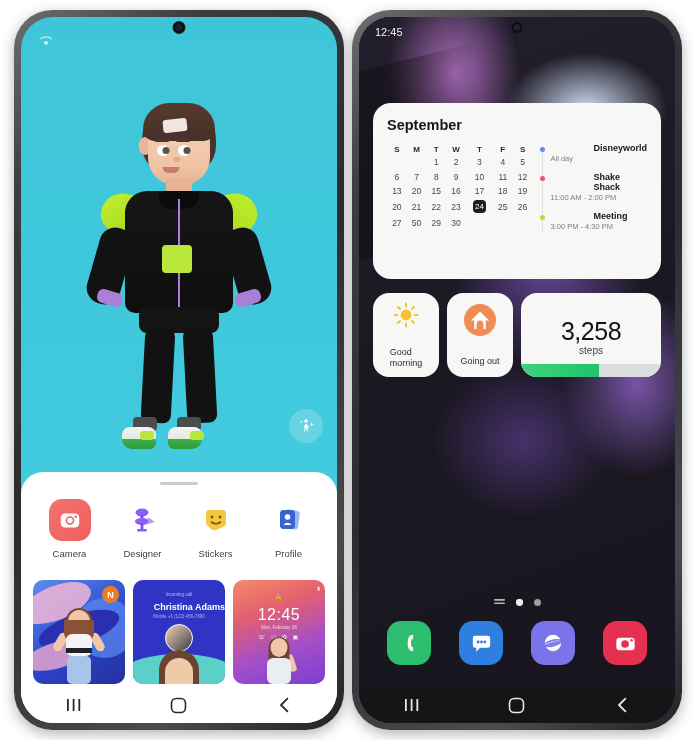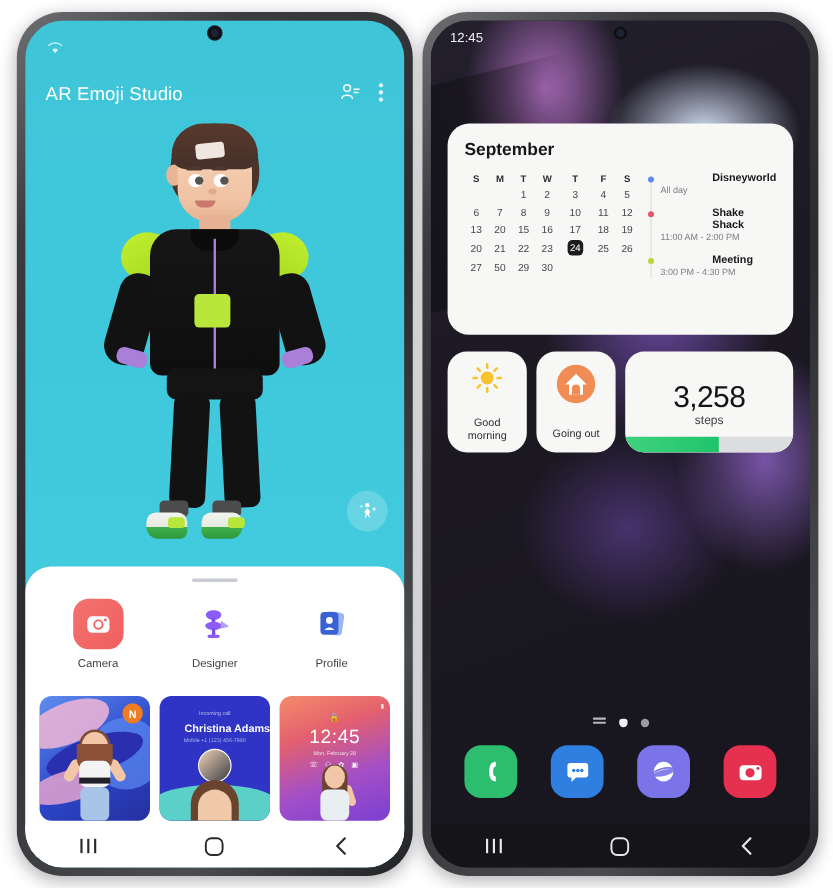--- a/index.html
+++ b/index.html
@@ -283,21 +283,21 @@
   .evt { position:relative; margin-bottom:9px; }
   .evt-dot { position:absolute; left:-10px; top:4px; width:5px; height:5px; border-radius:50%; }
   .evt-title { font-size:9px; color:#17171b; font-weight:bold;padding-left:43px; }
   .evt-time  { font-size:7.5px; color:#7b7e84; margin-top:1px; }
 
   .small-row { position:absolute; left:14px; right:14px; top:276px; height:84px; display:flex; gap:8px; }
   .sw { border-radius:16px; background:#f7f7f5; cursor:pointer; position:relative; }
   .sw-good { width:66px; display:flex; flex-direction:column; align-items:center; justify-content:center; }
   .sw-going{ width:66px; display:flex; flex-direction:column; align-items:center; justify-content:center; }
   .sw-steps{ flex:1; overflow:hidden; display:flex; flex-direction:column; align-items:center; }
-  .sw-label { font-size:9px; color:#2c2e33; text-align:center; line-height:1.15; margin-top:19px; }
+  .sw-label { font-size:9px; color:#2c2e33; text-align:left; line-height:1.15; margin-top:19px; }
   .steps-num { font-size:25px; color:#141417; margin-top:24px; letter-spacing:-.5px; }
   .steps-unit { font-size:10px; color:#3d4045; margin-top:-1px; }
   .steps-bar { position:absolute; left:0; right:0; bottom:0; height:13px; background:#dcdddf; }
   .steps-fill { position:absolute; left:0; top:0; bottom:0; width:56%;
                 background:linear-gradient(90deg,#3fd17e 0%,#1ec46b 100%); }
 
   .page-dots {
     position:absolute; left:0; right:0; top:576px;
     display:flex; justify-content:center; align-items:center; gap:11px; z-index:20;
   }
@@ -324,37 +324,20 @@
     <div class="screen">
       <div class="ar-screen">
 
         <div class="wifi-ico">
           <svg width="14" height="11" viewBox="0 0 14 11">
             <path d="M7 9.3 L9.4 6.4 A3.6 3.6 0 0 0 4.6 6.4 Z" fill="#ffffff" opacity=".95"></path>
             <path d="M1.2 3.1 A8.6 8.6 0 0 1 12.8 3.1" stroke="#ffffff" stroke-width="1.3" fill="none" opacity=".8"></path>
           </svg>
         </div>
 
-        <div class="ar-header">
-          <div class="ar-title">AR Emoji Studio</div>
-          <span class="hdr-ico">
-            <svg width="18" height="18" viewBox="0 0 20 20">
-              <circle cx="7" cy="6" r="3.1" stroke="#fff" stroke-width="1.4" fill="none"></circle>
-              <path d="M2.2 15.5 C2.8 11.8 11.2 11.8 11.8 15.5" stroke="#fff" stroke-width="1.4" fill="none" stroke-linecap="round"></path>
-              <path d="M13.5 7 H18 M13.5 10.2 H17" stroke="#fff" stroke-width="1.4" stroke-linecap="round"></path>
-            </svg>
-          </span>
-          <span class="hdr-ico">
-            <svg width="5" height="18" viewBox="0 0 5 18">
-              <circle cx="2.5" cy="3" r="1.7" fill="#fff"></circle>
-              <circle cx="2.5" cy="9" r="1.7" fill="#fff"></circle>
-              <circle cx="2.5" cy="15" r="1.7" fill="#fff"></circle>
-            </svg>
-          </span>
-        </div>
 
         <div class="avatar-wrap">
           <div class="av av-hair-back"></div>
           <div class="av av-ear-l"></div>
           <div class="av av-ear-r"></div>
           <div class="av av-face"></div>
           <div class="av av-hair-top"></div>
           <div class="av av-bandage"></div>
           <div class="av av-brow-l"></div>
           <div class="av av-brow-r"></div>
@@ -418,20 +401,31 @@
                   <rect x="12.4" y="10" width="3" height="6" fill="#7c4ded"></rect>
                   <ellipse cx="14" cy="16.5" rx="7" ry="3.4" fill="#8b5cf6"></ellipse>
                   <rect x="12.6" y="18.5" width="2.8" height="6" fill="#7c4ded"></rect>
                   <rect x="9" y="24" width="10" height="2.6" rx="1.3" fill="#8b5cf6"></rect>
                   <path d="M20 12 l7 5 -7 2 Z" fill="#b79bf8"></path>
                 </svg>
               </div>
               <div class="app-label">Designer</div>
             </div>
 
+            <div class="app">
+              <div class="app-ico ico-stickers">
+                <svg width="28" height="28" viewBox="0 0 28 28">
+                  <path d="M4 7 q0-3 3-3 h14 q3 0 3 3 v10 q0 3-3 4 l-7 3 q-3 1-5-1 l-4-4 q-1-1-1-3 Z" fill="#f5c842"></path>
+                  <circle cx="10" cy="11" r="1.5" fill="#6b5a14"></circle>
+                  <circle cx="18" cy="11" r="1.5" fill="#6b5a14"></circle>
+                  <path d="M9.5 16 q4.5 3.5 9 0" stroke="#6b5a14" stroke-width="1.6" fill="none" stroke-linecap="round"></path>
+                </svg>
+              </div>
+              <div class="app-label">Stickers</div>
+            </div>
 
             <div class="app">
               <div class="app-ico ico-profile">
                 <svg width="28" height="28" viewBox="0 0 28 28">
                   <rect x="9" y="4" width="15" height="19" rx="3.4" fill="#9cb6ef" transform="rotate(8 16 13)"></rect>
                   <rect x="5" y="4" width="15" height="19" rx="3.4" fill="#3b62d4"></rect>
                   <circle cx="12.5" cy="11" r="2.8" fill="#fff"></circle>
                   <path d="M8.3 19 q4.2-4.6 8.4 0 Z" fill="#fff"></path>
                 </svg>
               </div>

